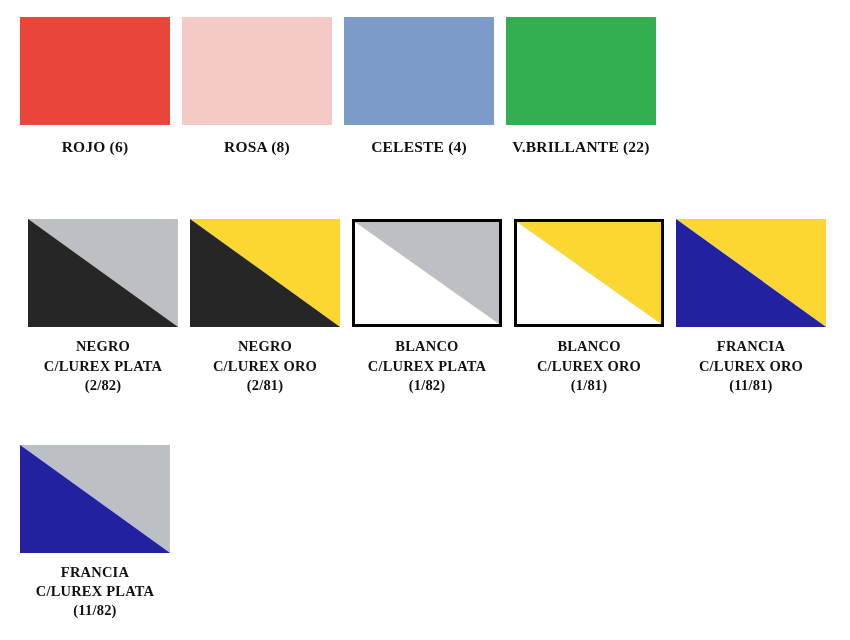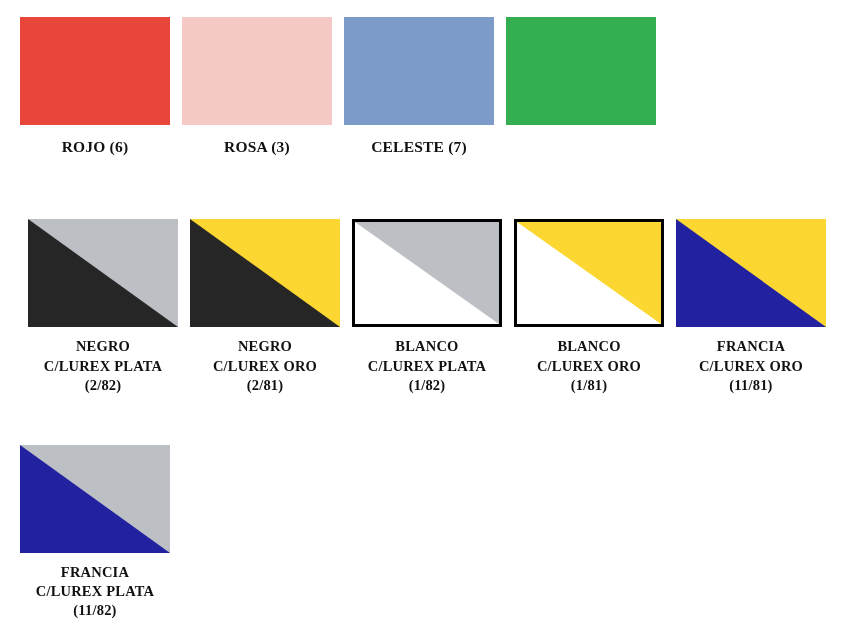--- a/index.html
+++ b/index.html
@@ -107,39 +107,40 @@
       </div>
       <div class="swatch-label">ROJO (6)</div>
     </div>
 
     <div class="swatch-cell">
       <div class="swatch-chip">
         <svg viewBox="0 0 150 108" preserveAspectRatio="none">
           <rect x="0" y="0" width="150" height="108" fill="#f5c9c6"></rect>
         </svg>
       </div>
-      <div class="swatch-label">ROSA (3)</div>
+      <div class="swatch-label">ROSA (8)</div>
     </div>
 
 
     <div class="swatch-cell">
       <div class="swatch-chip">
         <svg viewBox="0 0 150 108" preserveAspectRatio="none">
           <rect x="0" y="0" width="150" height="108" fill="#7c9bc8"></rect>
         </svg>
       </div>
-      <div class="swatch-label">CELESTE (7)</div>
+      <div class="swatch-label">CELESTE (4)</div>
     </div>
 
     <div class="swatch-cell">
       <div class="swatch-chip">
         <svg viewBox="0 0 150 108" preserveAspectRatio="none">
           <rect x="0" y="0" width="150" height="108" fill="#33ae51"></rect>
         </svg>
       </div>
+      <div class="swatch-label">V.BRILLANTE (22)</div>
     </div>
 
   </div>
 
   <div class="swatch-row row-diagonal-a">
 
     <div class="swatch-cell">
       <div class="swatch-chip">
         <svg viewBox="0 0 150 108" preserveAspectRatio="none">
           <polygon points="150,0 150,108 0,108 0,0" fill="#bcbfc4"></polygon>

